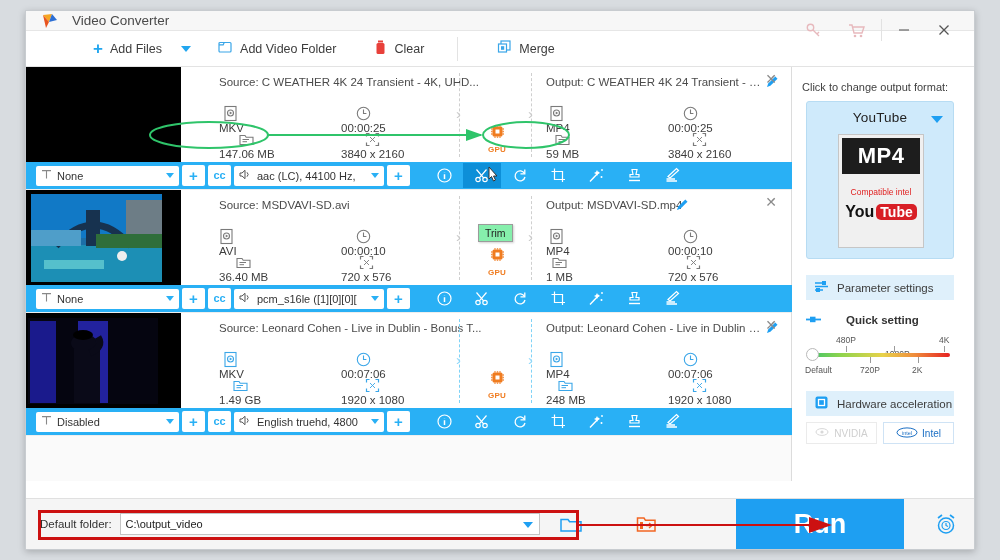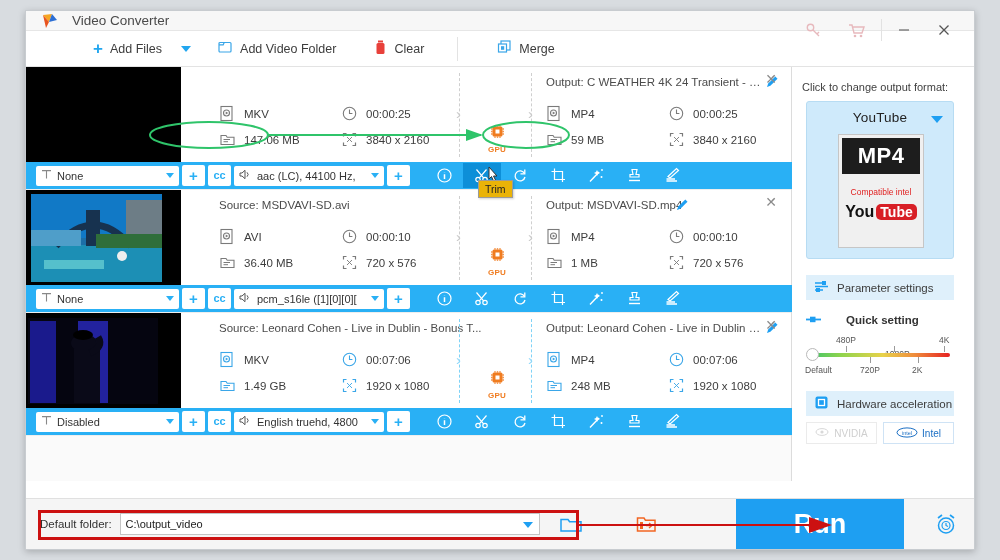--- a/index.html
+++ b/index.html
@@ -59,21 +59,21 @@
   .card-info { position: absolute; left: 155px; top: 0; right: 0; height: 96px; }
   .src-title, .out-title {
     position: absolute; top: 9px; font-size: 11.5px; color: #4b4b4b; white-space: nowrap;
     overflow: hidden; text-overflow: ellipsis;
   }
   .src-title { left: 38px; width: 300px; }
   .out-title { left: 365px; width: 215px; }
   .pencil { position: absolute; top: 8px; font-size: 12px; color: #1e9ff2; }
   .closex { position: absolute; top: 5px; right: 14px; color: #8a8a8a; font-size: 14px; line-height: 1; cursor: default; }
 
-  .meta { position: absolute; display: flex; align-items: center; gap: 8px; font-size: 11.5px; color: #3d3d3d; white-space: nowrap; }
+  .meta { position: absolute; display: flex; align-items: center; font-size: 11.5px; color: #3d3d3d; white-space: nowrap; flex-direction: column; }
   .meta .ic { width: 17px; height: 17px; flex: none; }
   .meta .ic svg { display: block; }
 
   .divider-v { position: absolute; top: 6px; width: 0; height: 84px; border-left: 1px dashed #cfcfcf; }
   .chev { position: absolute; color: #c9c9c9; font-size: 15px; top: 38px; }
   .gpu { position: absolute; left: 458px; top: 56px; width: 26px; text-align: center; }
   .gpu .lbl { font-size: 8px; color: #f07c20; font-weight: bold; letter-spacing: .3px; margin-top: 1px; }
 
   
   .actionbar {
@@ -98,22 +98,22 @@
   .tool-icons { display: flex; align-items: center; margin-left: 12px; gap: 0; }
   .tool-ic {
     width: 38px; height: 25px; display: flex; align-items: center; justify-content: center; color: #fff;
   }
   .tool-ic.active { background: #0d8fd8; }
   .tool-ic svg { display: block; }
 
   
   .cursor { position: absolute; z-index: 40; }
   .tooltip {
-    position: absolute; z-index: 40; background: #eab308; border: 1px solid #9b9b9b;
-    font-size: 10.5px; color: #222; padding: 2px 6px; box-shadow: 1px 1px 2px rgba(0,0,0,0.18);
+    position: absolute; z-index: 40; background: #86efac; border: 1px solid #9b9b9b;
+    font-size: 10.5px; color: #222; padding: 2px 6px; box-shadow: 1px 1px 2px rgba(0,0,0,0.18); margin-top: 44px;
   }
 
   
   .anno { position: absolute; pointer-events: none; z-index: 30; }
 
   
   .sp-label { font-size: 11px; color: #3f3f3f; margin: 14px 0 0 10px; }
   .fmt-box {
     margin: 8px 10px 0 14px; width: 148px; height: 158px;
     background: #cfeafb; border: 1px solid #b7dcf3; border-radius: 3px; position: relative;
@@ -273,20 +273,21 @@
 
     <div class="filelist">
 
       <div class="card">
         <div class="thumb">
           <svg viewBox="0 0 155 96">
               <rect width="155" height="96" fill="#000"></rect>
             </svg>
         </div>
         <div class="card-info">
+          <div class="src-title">Source: C  WEATHER  4K 24  Transient - 4K, UHD...</div>
           <div class="out-title">Output: C  WEATHER  4K 24  Transient - 4K,...</div>
           <div class="pencil" style="left:585px;">
             <svg width="13" height="13" viewBox="0 0 13 13">
                 <path d="M1 12 L2.2 8.6 L9.3 1.5 L11.5 3.7 L4.4 10.8 Z" fill="#1e9ff2"></path>
               </svg>
           </div>
           <div class="closex">✕</div>
 
           <div class="meta" style="left:38px; top:38px;">
             <span class="ic">

